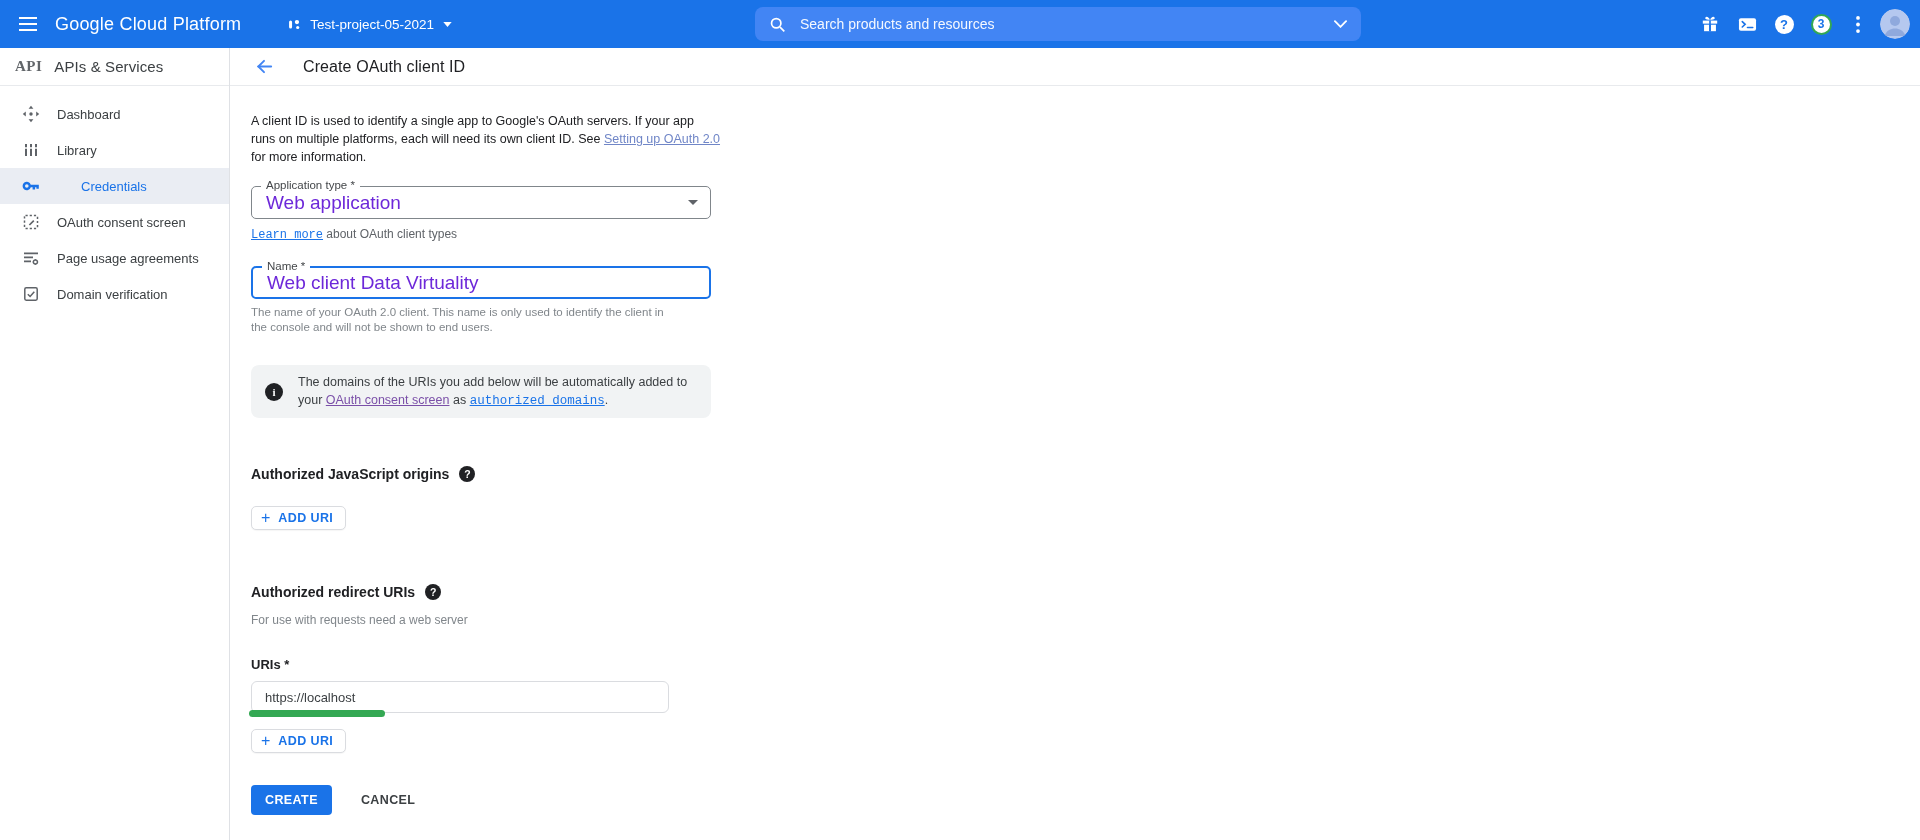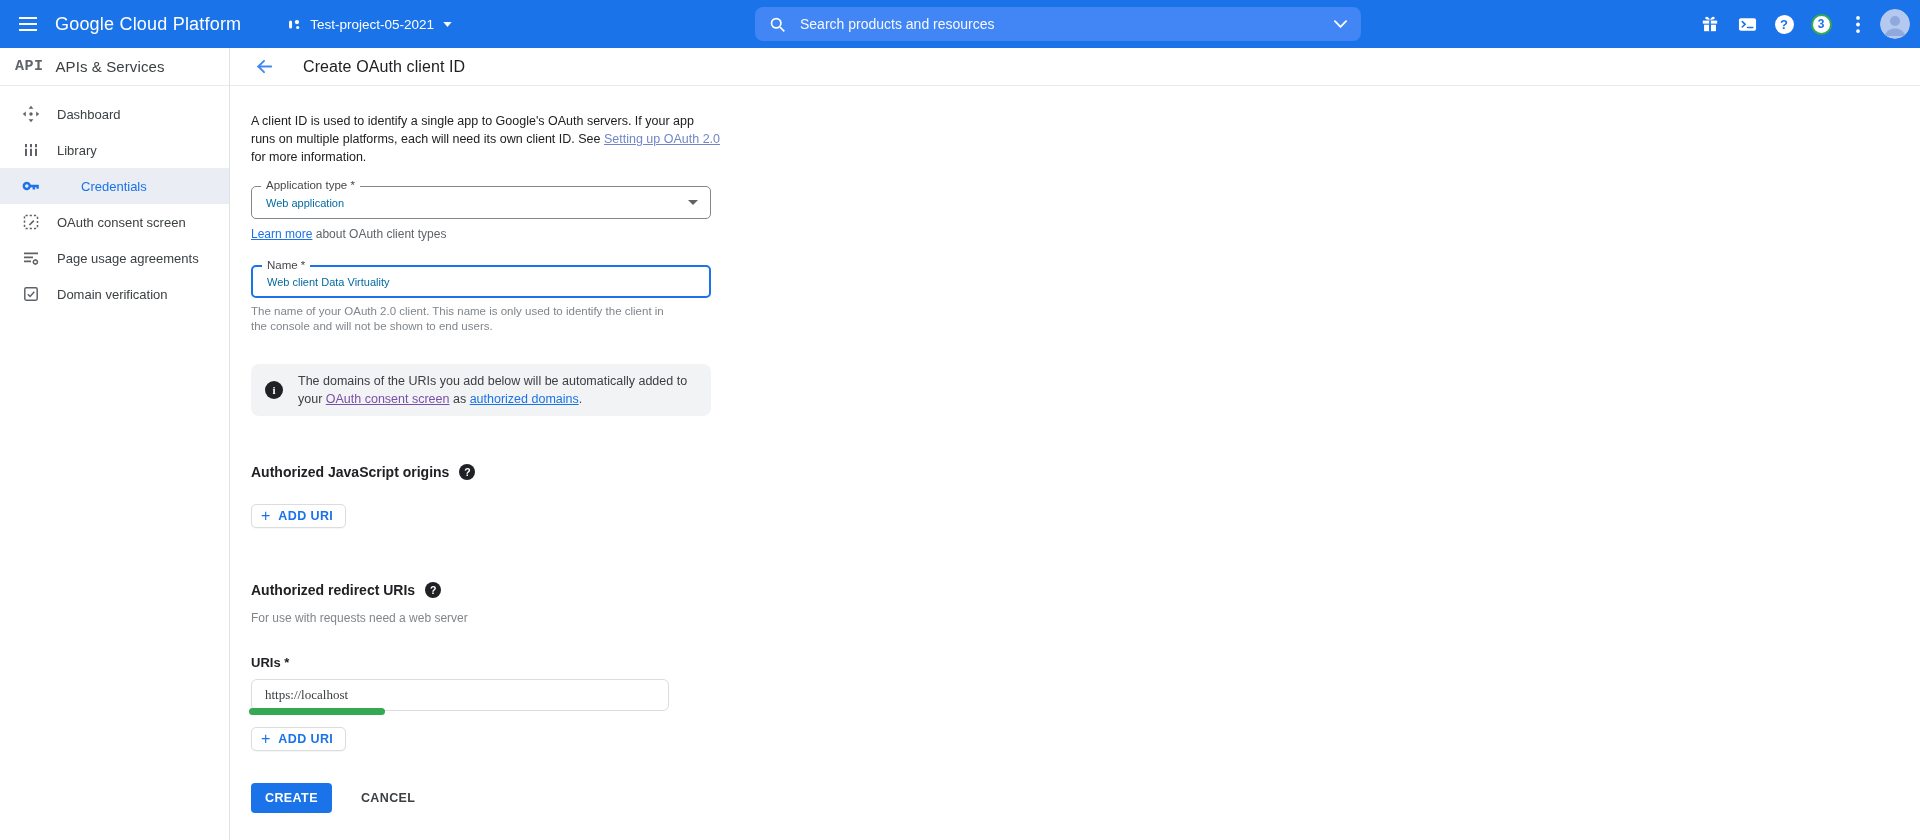--- a/index.html
+++ b/index.html
@@ -29,50 +29,50 @@
   .count-badge { width:21px; height:21px; border-radius:50%; background:#fff; border:2.5px solid #34a853;
     color:#1a73e8; font-size:12px; font-weight:700; display:flex; align-items:center; justify-content:center; }
   .avatar { width:30px; height:30px; border-radius:50%; overflow:hidden; cursor:pointer; }
 
   
   .app-body { display:flex; height:792px; }
   .sidebar { width:230px; flex:0 0 230px; border-right:1px solid #dfe1e5; background:#fff; }
   .content { flex:1; }
 
   .sidebar-header { height:38px; border-bottom:1px solid #e8eaed; display:flex; align-items:center; padding-left:15px; }
-  .api-logo { font-family:Liberation Mono, monospace; font-weight:700; color:#616569;
+  .api-logo { font-family:Liberation Serif, serif; font-weight:700; color:#616569;
     font-size:15px; letter-spacing:.5px; margin-right:12px; }
   .sidebar-title { font-size:15px; color:#3c4043; letter-spacing:.1px; }
 
   .nav { padding-top:10px; }
   .nav-item { height:36px; display:flex; align-items:center; padding-left:22px; font-size:13px; color:#3c4043;
     cursor:pointer; }
   .nav-item .nicon { width:18px; height:18px; margin-right:17px; color:#5f6368; display:flex; align-items:center; }
   .nav-item.active { background:#eaedf3; color:#1a73e8;gap:24px; }
   .nav-item.active .nicon { color:#1a73e8; }
 
   
   .titlebar { height:38px; border-bottom:1px solid #e8eaed; display:flex; align-items:center; }
   .back-arrow { margin-left:25px; cursor:pointer; display:flex; }
   .page-title { margin-left:29px; font-size:16px; color:#202124; letter-spacing:.1px; }
 
   
   .main { padding:26px 0 0 21px; }
   .intro { width:470px; font-size:12.5px; line-height:18px; color:#202124; }
   a, .lnk { text-decoration:underline; cursor:pointer; }
-  .link-blue { color:#1a73e8; }
+  .link-blue { color:#1a73e8;font-family:Liberation Mono, monospace; }
   .link-slate { color:#7086c7; }
   .link-visited { color:#7a4fa8; }
 
   .field { position:relative; width:460px; height:33px; border:1px solid #80868b; border-radius:5px;
     display:flex; align-items:center; padding:8px 14px; margin-top:20px; cursor:pointer; background:#fff; }
   .field.focused { border:2px solid #1a73e8; cursor:text; }
   .field .flabel { position:absolute; top:-8px; left:9px; background:#fff; padding:0 5px; font-size:11.5px;
     color:#44474a; white-space:nowrap; }
-  .field .fvalue { font-size:11px; color:#0369a1; border:none; outline:none; background:transparent;
+  .field .fvalue { font-size:19px; color:#6d28d9; border:none; outline:none; background:transparent;
     width:100%; font-family:inherit; }
   .field .sel-caret { position:absolute; right:12px; top:13px; }
 
   .learn-line { margin-top:8px; font-size:12px; color:#5f6368; }
   .helper { margin-top:6px; width:420px; font-size:11.5px; line-height:15px; color:#80868b; }
 
   .info-box { margin-top:30px; width:460px; background:#f1f3f4; border-radius:8px; padding:8px 14px;
     display:flex; gap:15px; align-items:center; }
   .info-icon { flex:0 0 auto; width:18px; height:18px; border-radius:50%; background:#202124; color:#fff;
     font-size:11px; font-weight:700; font-family:"Liberation Serif","DejaVu Serif",serif;
@@ -87,21 +87,21 @@
 
   .add-uri { margin-top:24px; display:inline-flex; align-items:center; gap:8px; padding:4px 12px 4px 9px;
     border:1px solid #dadce0; border-radius:5px; background:#fff; cursor:pointer;
     box-shadow:0 1px 1px rgba(0,0,0,.04); }
   .add-uri .plus { color:#1a73e8; font-size:16px; font-weight:500; line-height:14px; }
   .add-uri .alabel { color:#1a73e8; font-size:12.5px; font-weight:700; letter-spacing:.4px; }
 
   .uris-label { margin-top:30px; font-size:13px; font-weight:700; color:#202124; }
   .uri-wrap { position:relative; margin-top:9px; width:418px; }
   .uri-input { width:418px; height:32px; border:1px solid #dadce0; border-radius:6px; padding:0 13px;
-    font-size:13px; color:#3c4043; font-family:Liberation Serif, serif; outline:none; }
+    font-size:13px; color:#3c4043; font-family:Liberation Sans, sans-serif; outline:none; }
   .green-bar { position:absolute; left:-2px; bottom:-4px; width:136px; height:7px; background:#34a853;
     border-radius:4px; }
 
   .actions { margin-top:32px; display:flex; align-items:center; }
   .create-btn { background:#1a73e8; color:#fff; border:none; border-radius:4px; padding:8px 14px;
     font-size:12.5px; font-weight:700; letter-spacing:.4px; font-family:inherit; cursor:pointer; }
   .cancel-btn { margin-left:29px; background:none; border:none; color:#3c4043; font-size:12.5px;
     font-weight:700; letter-spacing:.4px; font-family:inherit; cursor:pointer; }
 </style>
 </head>

